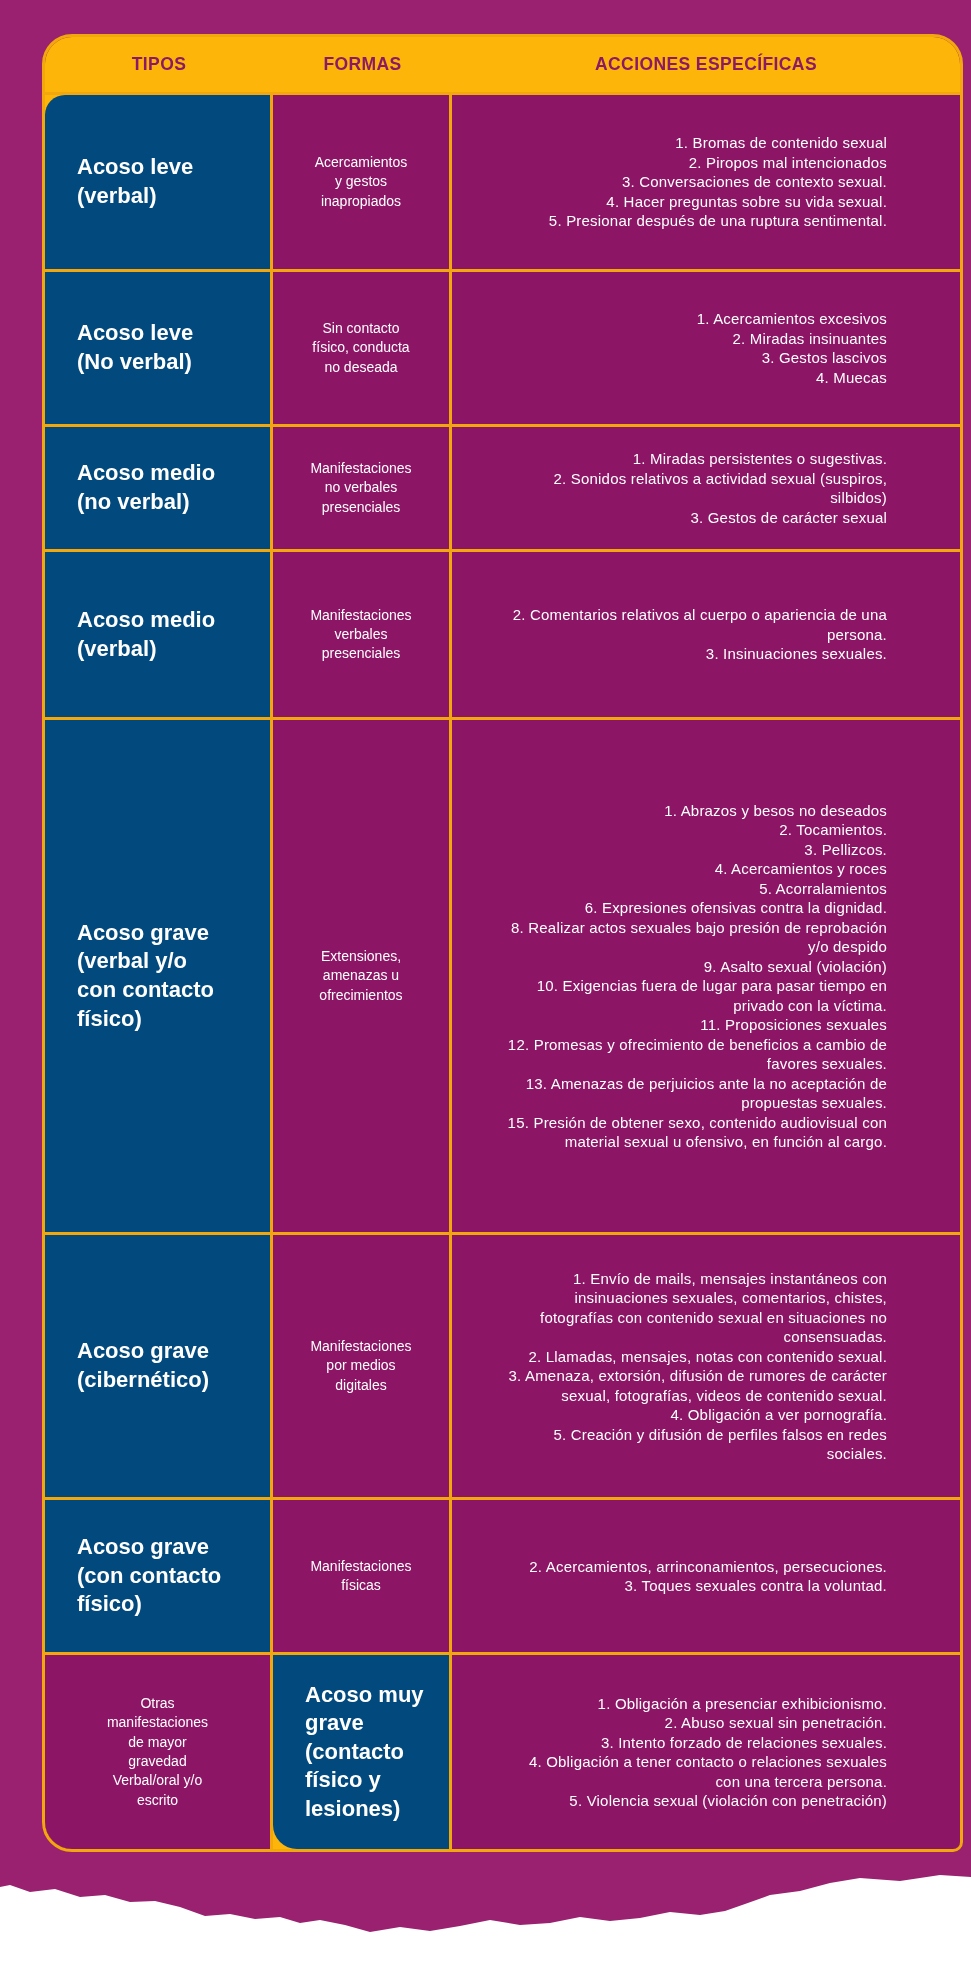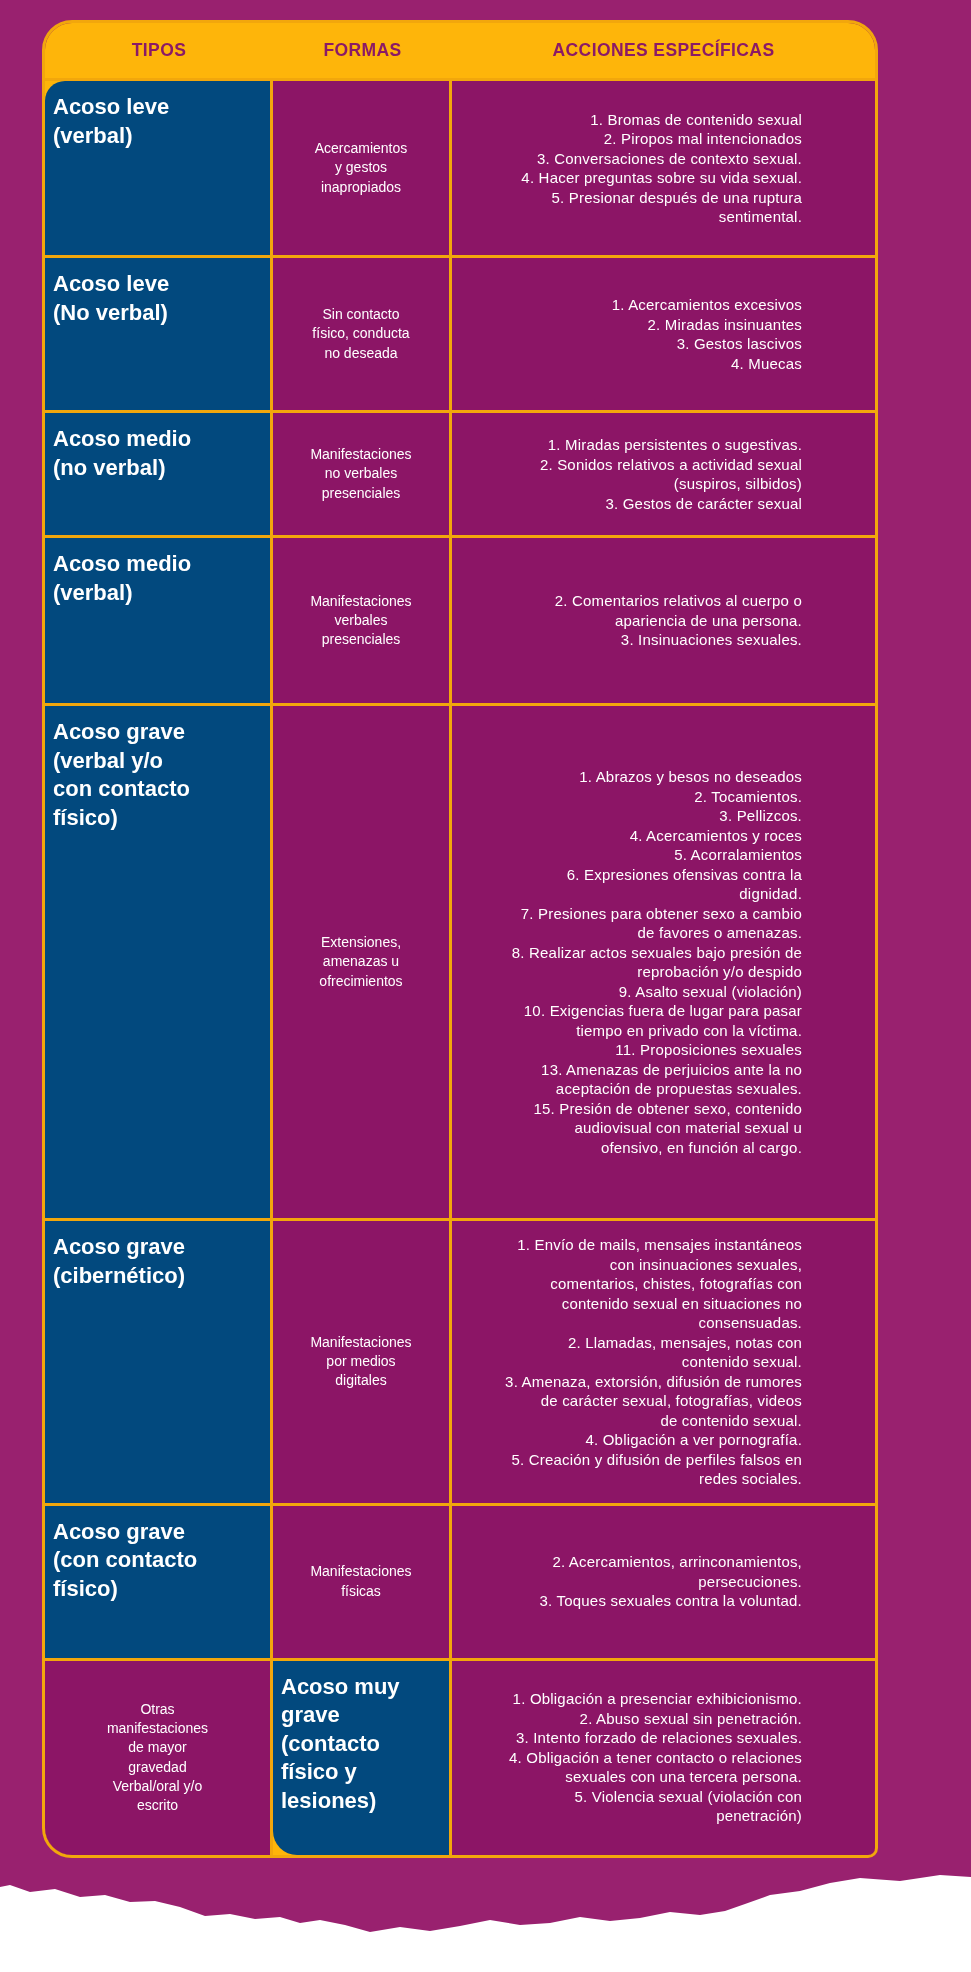--- a/index.html
+++ b/index.html
@@ -8,21 +8,21 @@
     position:relative; width:971px; height:1972px; overflow:hidden;
     background:var(--background-color,#ffffff);
     font-family:"Liberation Sans", sans-serif;
   }
   .panel { position:absolute; left:0; top:0; width:971px; height:1870px;
     background:var(--panel-color,#99216F); }
   .torn { position:absolute; left:0; top:1869px; width:971px; height:80px; display:block; }
   .torn path { fill:var(--panel-color,#99216F); }
 
   .table {
-    position:absolute; left:42px; top:20px; width:836px;
+    position:absolute; left:42px; top:34px; width:921px;
     border:3px solid var(--border,#F2A70C);
     border-radius:30px 30px 10px 30px; overflow:hidden;
     background:var(--cell-bg,#8C1566);
   }
   .thead {
     display:grid; grid-template-columns:228px 179px 1fr; height:55px;
     background:var(--header-bg,#FEB50A); align-items:center;
   }
   .th {
     text-align:center; font-weight:bold; font-size:17.5px; letter-spacing:.4px;
@@ -38,21 +38,21 @@
   .row:nth-child(3){ min-height:125px; }
   .row:nth-child(4){ min-height:168px; }
   .row:nth-child(5){ min-height:515px; }
   .row:nth-child(6){ min-height:265px; }
   .row:nth-child(7){ min-height:155px; }
   .row:nth-child(8){ min-height:197px; }
   .cell { color:var(--body-text,#FFFFFF); }
   .cell-tipo {
     background:var(--tipo-bg,#02497E);
     border-right:3px solid var(--border,#F2A70C);
-    display:flex; align-items:flex-start; padding:12px 12px 12px 8px;
+    display:flex; align-items:center; padding:12px 12px 12px 32px;
   }
   .row:nth-child(1) .cell-tipo { border-top-left-radius:20px; }
   .row:nth-child(8) .cell-tipo { border-bottom-left-radius:24px; }
   .tipo-text { white-space:pre-line; font-size:22px; font-weight:bold; line-height:1.3; }
   .cell-forma {
     background:var(--cell-bg,#8C1566);
     border-right:3px solid var(--border,#F2A70C);
     display:flex; align-items:center; justify-content:center;
     text-align:center; padding:12px 10px;
   }
@@ -179,25 +179,25 @@
 ofrecimientos</div>
     </div>
     <div class="cell cell-acciones">
       <div class="acciones-list">
               <div class="accion-item">1. Abrazos y besos no deseados</div>
               <div class="accion-item">2. Tocamientos.</div>
               <div class="accion-item">3. Pellizcos.</div>
               <div class="accion-item">4. Acercamientos y roces</div>
               <div class="accion-item">5. Acorralamientos</div>
               <div class="accion-item">6. Expresiones ofensivas contra la dignidad.</div>
-              <div class="accion-item">7. Presiones para obtener sexo a cambio de favores o amenazas.</div>
               <div class="accion-item">8. Realizar actos sexuales bajo presión de reprobación y/o despido</div>
               <div class="accion-item">9. Asalto sexual (violación)</div>
               <div class="accion-item">10. Exigencias fuera de lugar para pasar tiempo en privado con la víctima.</div>
               <div class="accion-item">11. Proposiciones sexuales</div>
+              <div class="accion-item">12. Promesas y ofrecimiento de beneficios a cambio de favores sexuales.</div>
               <div class="accion-item">13. Amenazas de perjuicios ante la no aceptación de propuestas sexuales.</div>
               <div class="accion-item">15.  Presión de obtener sexo, contenido audiovisual con material sexual u ofensivo, en función al cargo.</div>
             </div>
     </div>
   </div>
 
   <div class="row">
     <div class="cell cell-tipo">
       <div class="tipo-text">Acoso grave
 (cibernético)</div>

